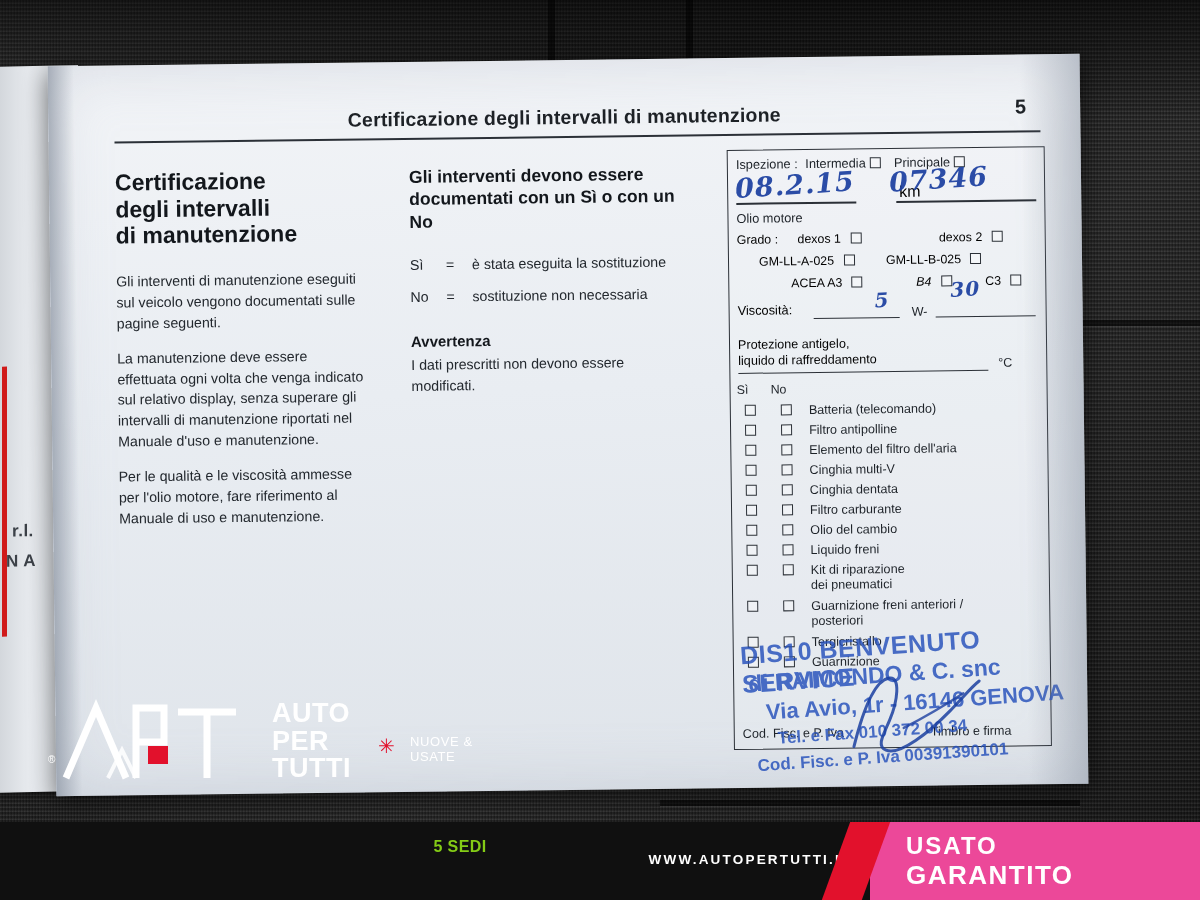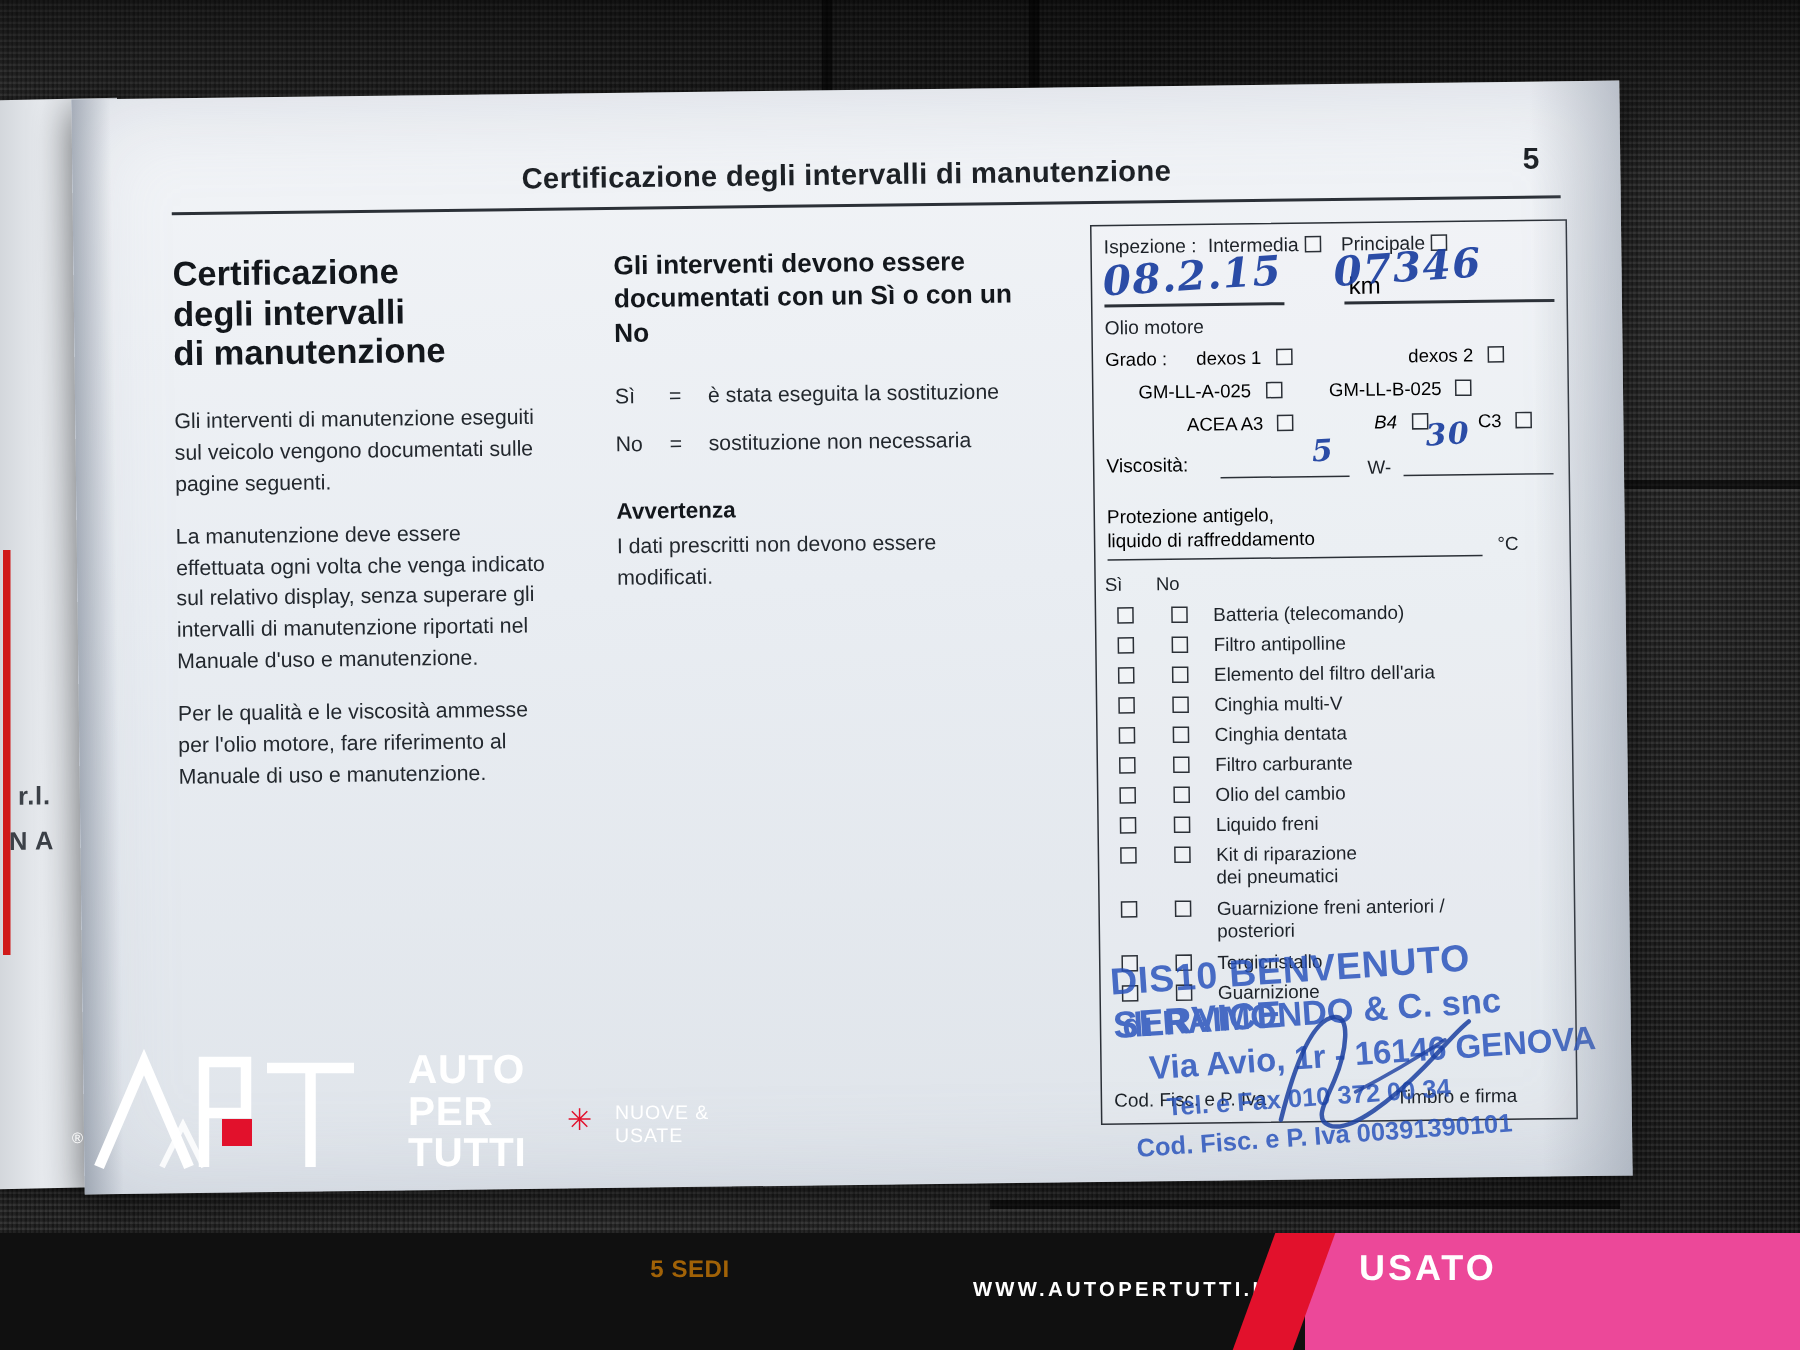--- a/index.html
+++ b/index.html
@@ -203,21 +203,21 @@
 
   
   .bottombar {
     position: absolute; left:0; bottom:0; width: 1200px; height: 78px;
     background: #101010;
     display: flex; align-items: center;
   }
   .bb-left { width: 900px; position: relative; height: 78px; }
   .bb-sedi {
     position:absolute; left: 320px; top: 16px; width: 280px; text-align:center;
-    color:#a16207; font-size: 16px; font-weight:700; letter-spacing:.4px;
+    color:#84cc16; font-size: 16px; font-weight:700; letter-spacing:.4px;
   }
   .bb-cities {
     position:absolute; left: 280px; top: 40px; width: 360px; text-align:center;
     color:#d8d8d8; font-size: 14px;
   }
   .bb-site {
     position:absolute; left: 600px; top: 30px; width: 300px; text-align:center;
     color:#fff; font-size: 13.5px; font-weight:700; letter-spacing: 2.2px;
   }
   .bb-right {
@@ -468,16 +468,17 @@
     <div class="reg">®</div>
   </div>
 
   <div class="bottombar">
     <div class="bb-left">
       <div class="bb-sedi">5 SEDI</div>
       <div class="bb-site">WWW.AUTOPERTUTTI.IT</div>
     </div>
     <div class="bb-right">
       <div class="bb-r1">USATO</div>
+      <div class="bb-r2">GARANTITO</div>
     </div>
   </div>
 
 </div>
 
 </body></html>

